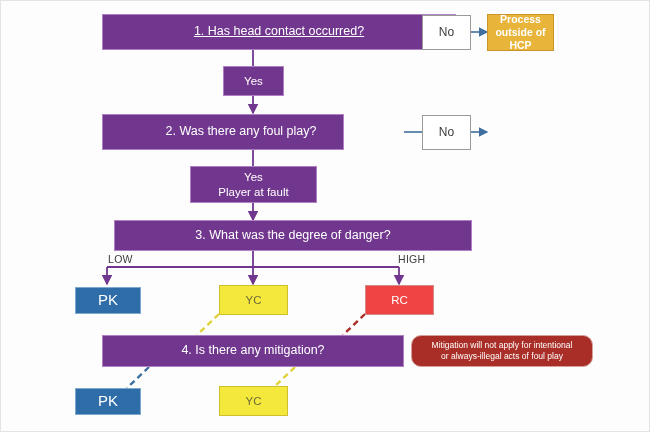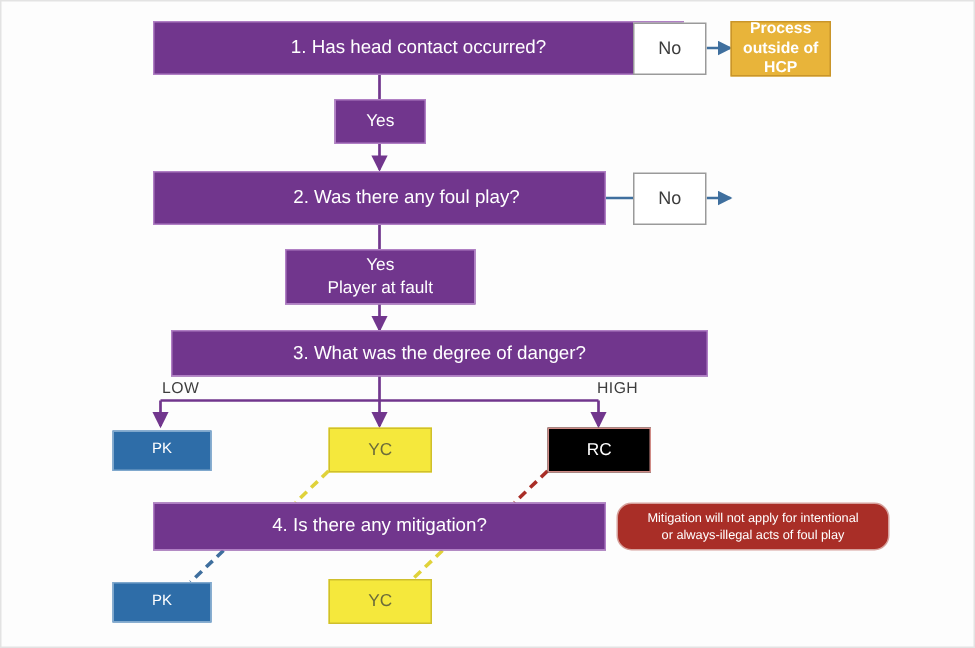--- a/index.html
+++ b/index.html
@@ -59,30 +59,30 @@
   .green{
     background:#6aae4a;
     border:1px solid #9ccb84;
     color:#ffffff;
     font-size:12px;
   }
   .blue{
     background:#2e6da8;
     border:1px solid #7fa8cd;
     color:#ffffff;
-    font-size:10px;
+    font-size:15px;
   }
   .yellow{
     background:#f5e83c;
     border:1px solid #cfbf2c;
     color:#6b6b3a;
     font-size:11.5px;
   }
   .red{
-    background:#000000;
+    background:#ef4444;
     border:1px solid #d08b86;
     color:#ffffff;
     font-size:11.5px;
     text-align:center;
   }
   .note{
     background:#a92e27;
     border:1px solid #d6a09b;
     color:#ffffff;
     font-size:8.5px;
@@ -133,37 +133,37 @@
     <line x1="252" y1="266" x2="252" y2="283" stroke="#71368d" stroke-width="1.8" marker-end="url(#ar-purple)"></line>
     <line x1="398" y1="266" x2="398" y2="283" stroke="#71368d" stroke-width="1.8" marker-end="url(#ar-purple)"></line>
 
     <line x1="218" y1="313" x2="196" y2="334" stroke="#e0d23a" stroke-width="2.4" stroke-dasharray="6 4"></line>
     <line x1="364" y1="313" x2="342" y2="334" stroke="#a92e27" stroke-width="2.4" stroke-dasharray="6 4"></line>
 
     <line x1="148" y1="366" x2="126" y2="387" stroke="#3f6f9e" stroke-width="2.4" stroke-dasharray="6 4"></line>
     <line x1="294" y1="366" x2="272" y2="387" stroke="#e0d23a" stroke-width="2.4" stroke-dasharray="6 4"></line>
   </svg>
 
-  <div class="node q" style="left:101px;top:13px;width:354px;height:36px;">
+  <div class="node q" style="left:101px;top:13px;width:354px;height:36px;text-decoration:underline;">
     <span>1. Has head contact occurred?</span>
   </div>
 
   <div class="node no" style="left:421px;top:14px;width:49px;height:35px;">
     <span>No</span>
   </div>
 
   <div class="node orange multiline" style="left:486px;top:13px;width:67px;height:37px;">
     <span>Process outside of HCP</span>
   </div>
 
   <div class="node ans" style="left:222px;top:65px;width:61px;height:30px;">
     <span>Yes</span>
   </div>
 
-  <div class="node q" style="left:101px;top:113px;width:302px;height:36px;padding-left:36px;">
+  <div class="node q" style="left:101px;top:113px;width:242px;height:36px;padding-left:36px;">
     <span>2. Was there any foul play?</span>
   </div>
 
   <div class="node no" style="left:421px;top:114px;width:49px;height:35px;">
     <span>No</span>
   </div>
 
 
   <div class="node ans multiline" style="left:189px;top:165px;width:127px;height:37px;">
     <span>Yes</span>

